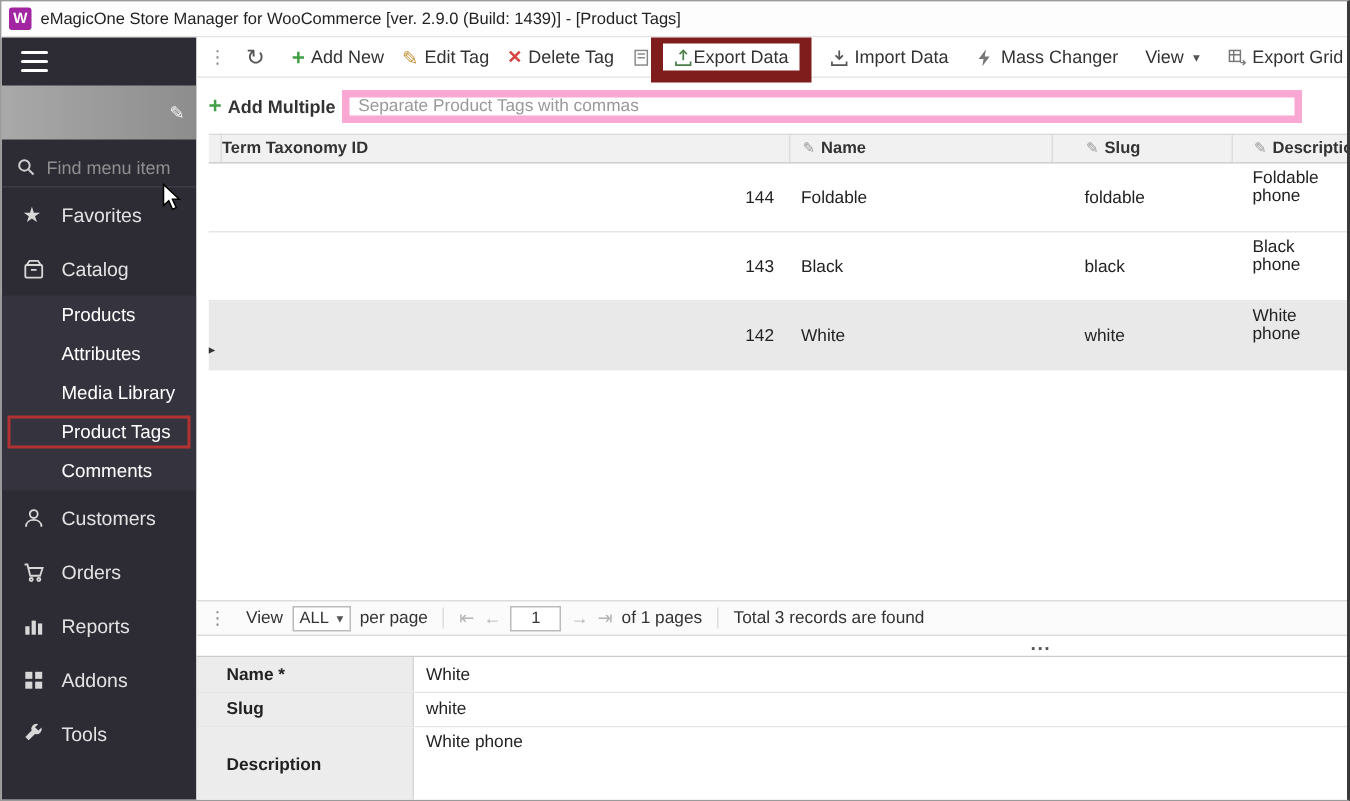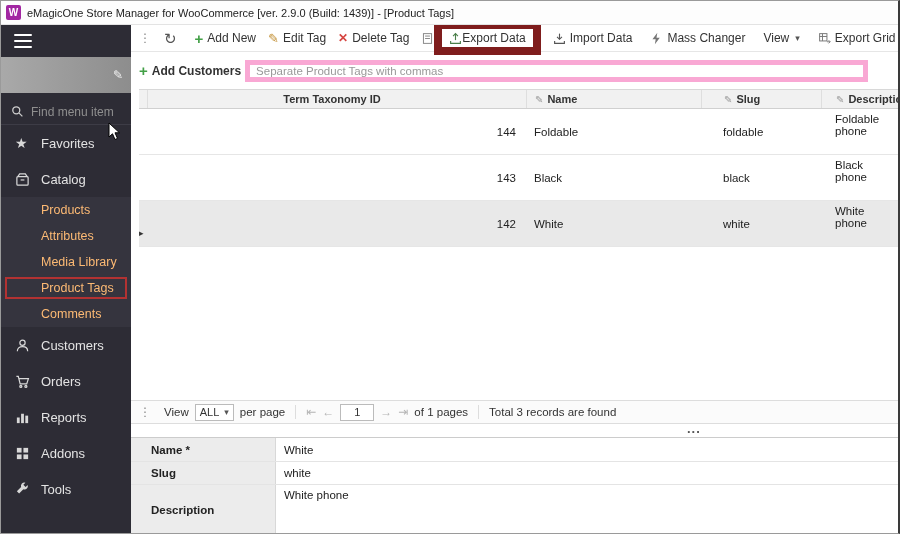--- a/index.html
+++ b/index.html
@@ -26,21 +26,21 @@
   .profile .pencil { color:#f4f4f4; font-size:12px; }
   .search-row { margin-top:6px; height:26px; display:flex; align-items:center; padding:0 12px 0 10px;
                 border-bottom:1px solid #3d3c46; }
   .search-row svg { flex-shrink:0; margin-right:7px; }
   .search-input { background:transparent; border:none; outline:none; color:#cfcfcf; font-size:12px; width:90px;
                   font-family:"Liberation Sans", sans-serif; }
   .search-input::placeholder { color:#8f8f8f; }
   .side-item { height:36px; display:flex; align-items:center; padding-left:14px; font-size:13px; cursor:pointer; }
   .side-item .ic { width:26px; display:flex; align-items:center; font-size:14px; color:#d8d8d8; }
   .submenu { background:#35343e; }
-  .sub-item { height:26px; display:flex; align-items:center; padding-left:40px; font-size:12.5px; color:#fdba74; cursor:pointer; }
+  .sub-item { height:26px; display:flex; align-items:center; padding-left:40px; font-size:12.5px; color:#ffffff; cursor:pointer; }
   .sub-item.highlight { padding-left:0; }
   .pt-box { border:2px solid #b23232; margin:0 4px; padding:2px 0 2px 34px; width:122px; }
 
   
   .main { flex:1; display:flex; flex-direction:column; overflow:hidden; background:#fff; }
 
   .toolbar { height:27px; display:flex; align-items:center; border-bottom:1px solid #e6e6e6;
              font-size:12px; color:#333; padding-left:6px; white-space:nowrap; }
   .kebab { color:#888; font-size:12px; margin:0 6px 0 2px; letter-spacing:1px; }
   .tb-btn { display:flex; align-items:center; gap:4px; padding:3px 6px; cursor:pointer; }
@@ -59,21 +59,21 @@
   .addmulti-input::placeholder { color:#999; }
 
   
   .gridwrap { flex:1; margin-left:8px; display:flex; flex-direction:column; overflow:hidden; }
   .ghead { height:20px; display:flex; background:#f1f1f1; border-top:1px solid #d8d8d8; border-bottom:1px solid #d0d0d0;
            font-size:11px; font-weight:bold; color:#333; }
   .ghead .hc { display:flex; align-items:center; border-left:1px solid #dedede; }
   .ghead .hc:first-child { border-left:none; }
   .hpencil { color:#999; font-size:10px; font-weight:normal; margin-right:4px; }
   .col-ind { width:8px; flex-shrink:0; }
-  .col-id { width:379px; flex-shrink:0; justify-content:center; padding-right:10px; }
+  .col-id { width:379px; flex-shrink:0; justify-content:flex-start; padding-right:10px; }
   .col-name { width:175px; flex-shrink:0; padding-left:8px; }
   .col-slug { width:120px; flex-shrink:0; padding-left:22px; }
   .col-desc { flex:1; padding-left:14px; }
   .trow { height:46px; display:flex; border-bottom:1px solid #e6e6e6; font-size:11.5px; color:#222; cursor:pointer; }
   .trow .bc { display:flex; align-items:center; }
   .trow .bc.col-id { justify-content:flex-end; }
   .trow .bc.col-desc { align-items:flex-start; padding-top:4px; }
   .trow.sel { background:#e9e9e9; }
   .marker { font-size:9px; color:#333; padding-top:18px; }
   .grid-filler { flex:1; background:#fff; }
@@ -304,21 +304,21 @@
             <path d="M11 12h4m-2-2l2 2-2 2" stroke-width="1.1"></path>
           </svg>
           <span>Export Grid</span>
           <span class="caret">▾</span>
         </span>
       </div>
 
       <div class="addmulti">
         <span class="addmulti-label">
           <span class="glyph-plus">+</span>
-          <span>Add Customers</span>
+          <span>Add Multiple</span>
         </span>
         <input class="addmulti-input" placeholder="Separate Product Tags with commas" style="">
       </div>
 
       <div class="gridwrap">
         <div class="ghead">
           <div class="hc col-ind"></div>
           <div class="hc col-id">
             <span>Term Taxonomy ID</span>
           </div>

